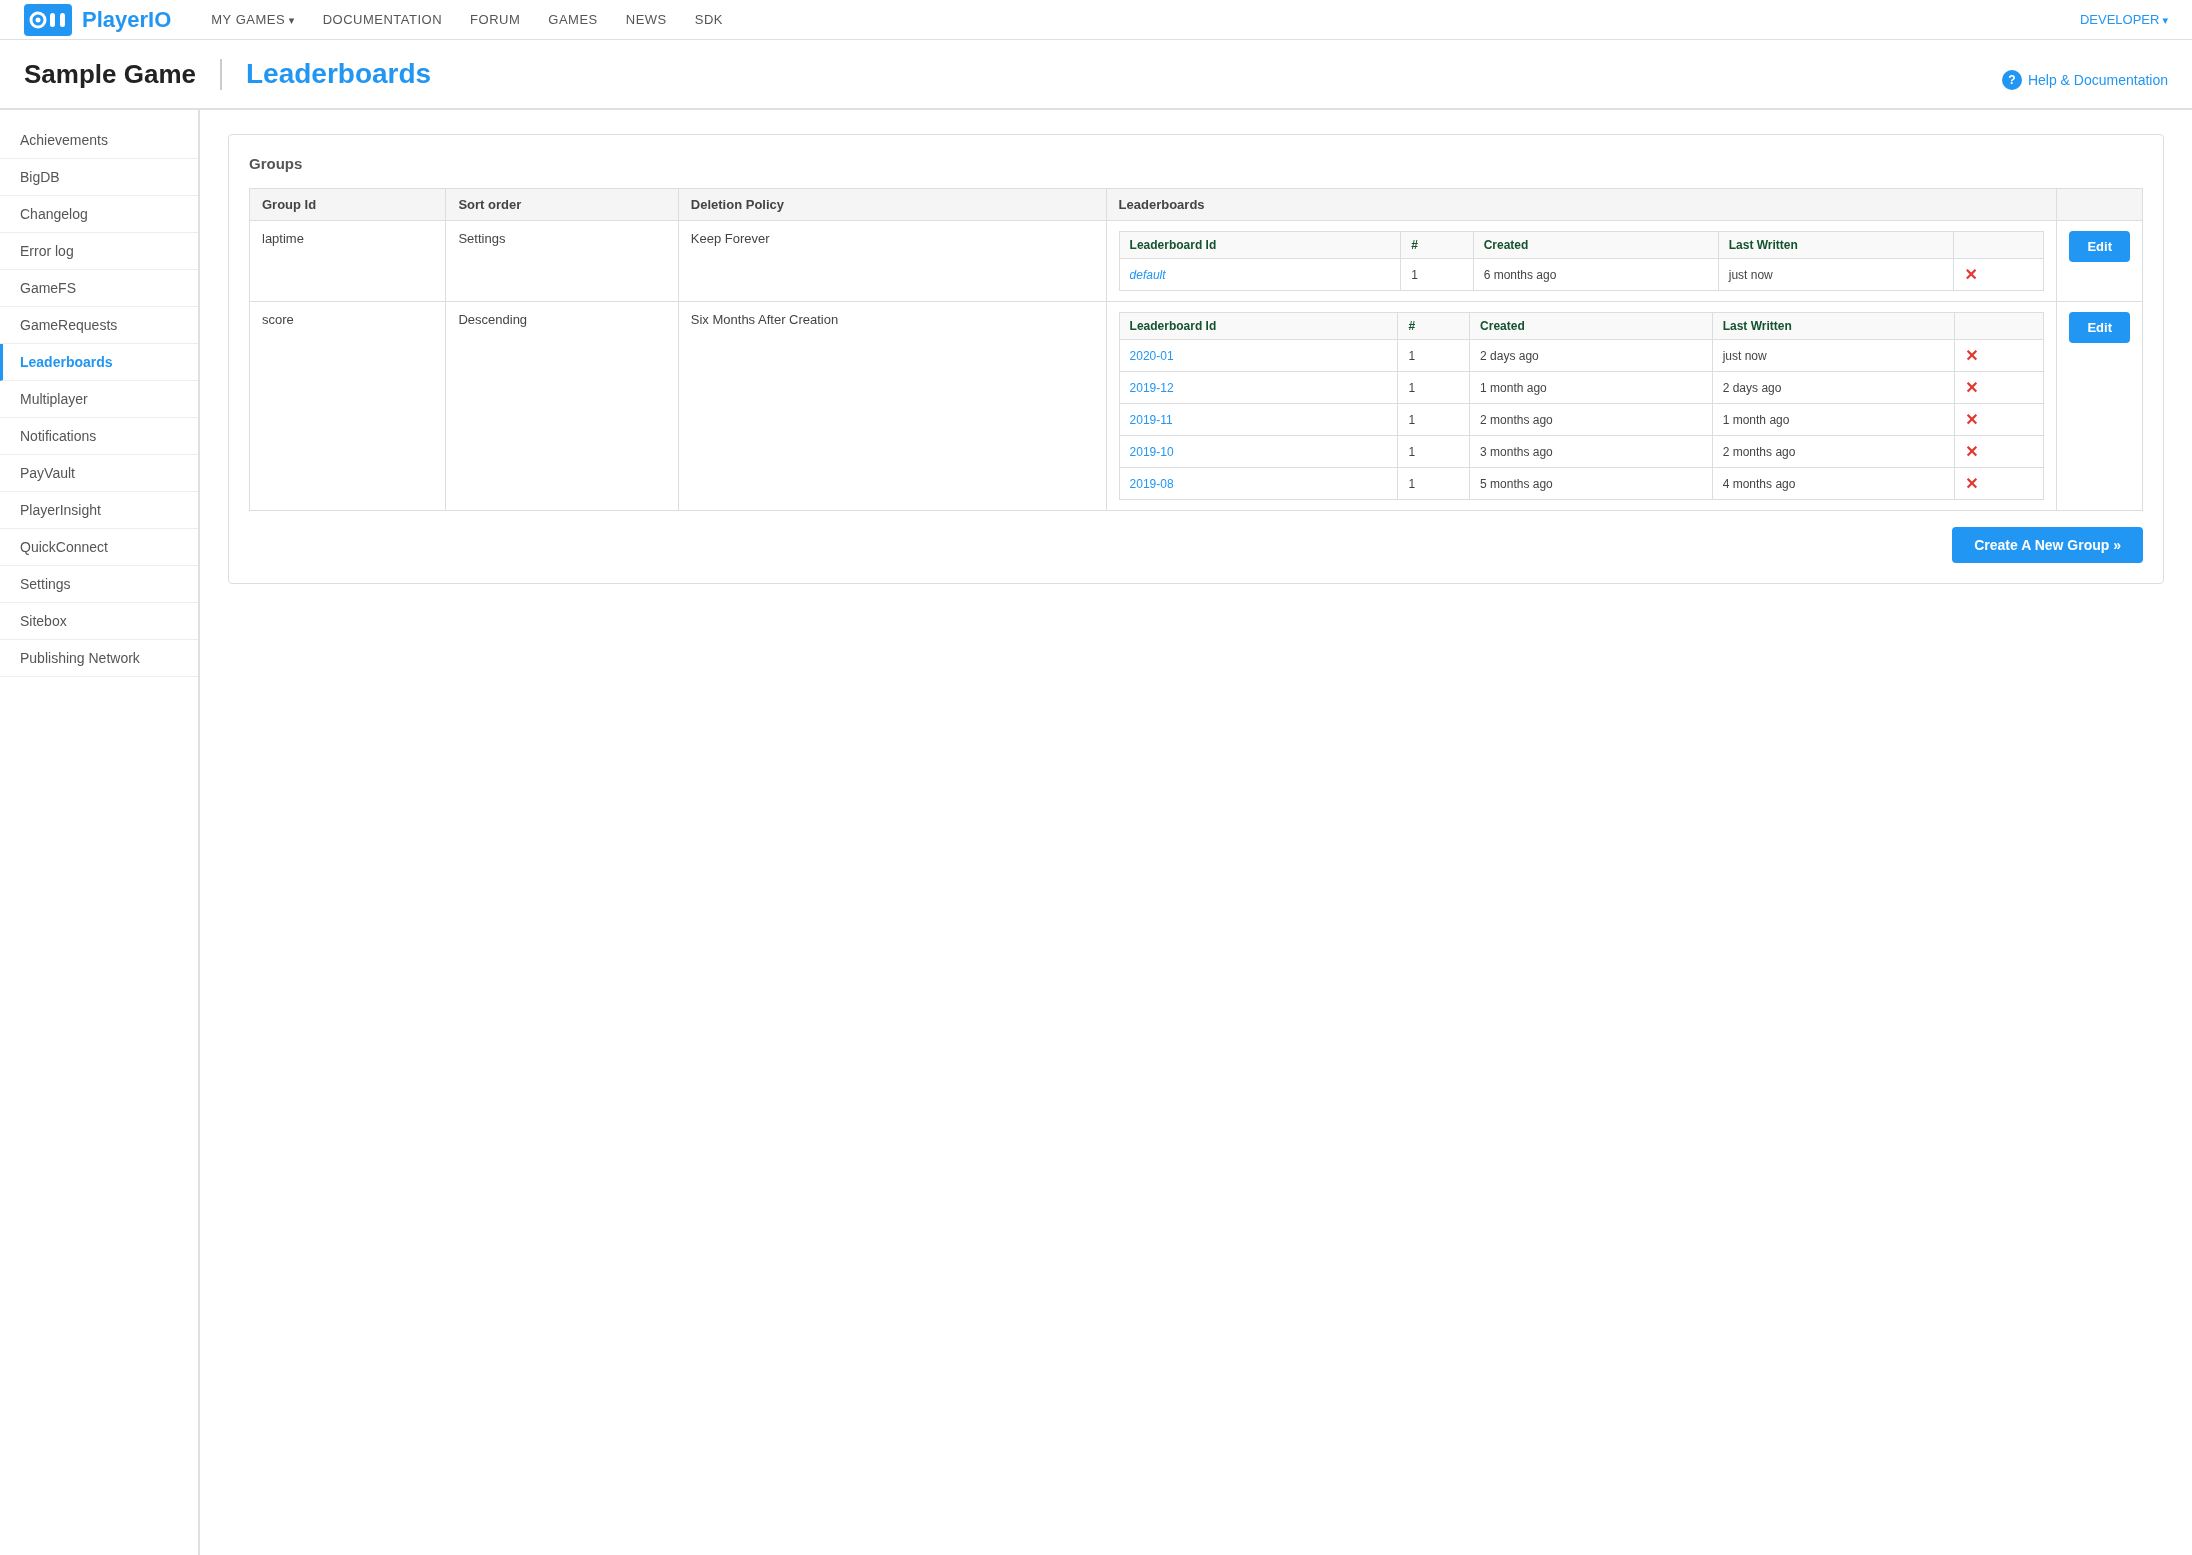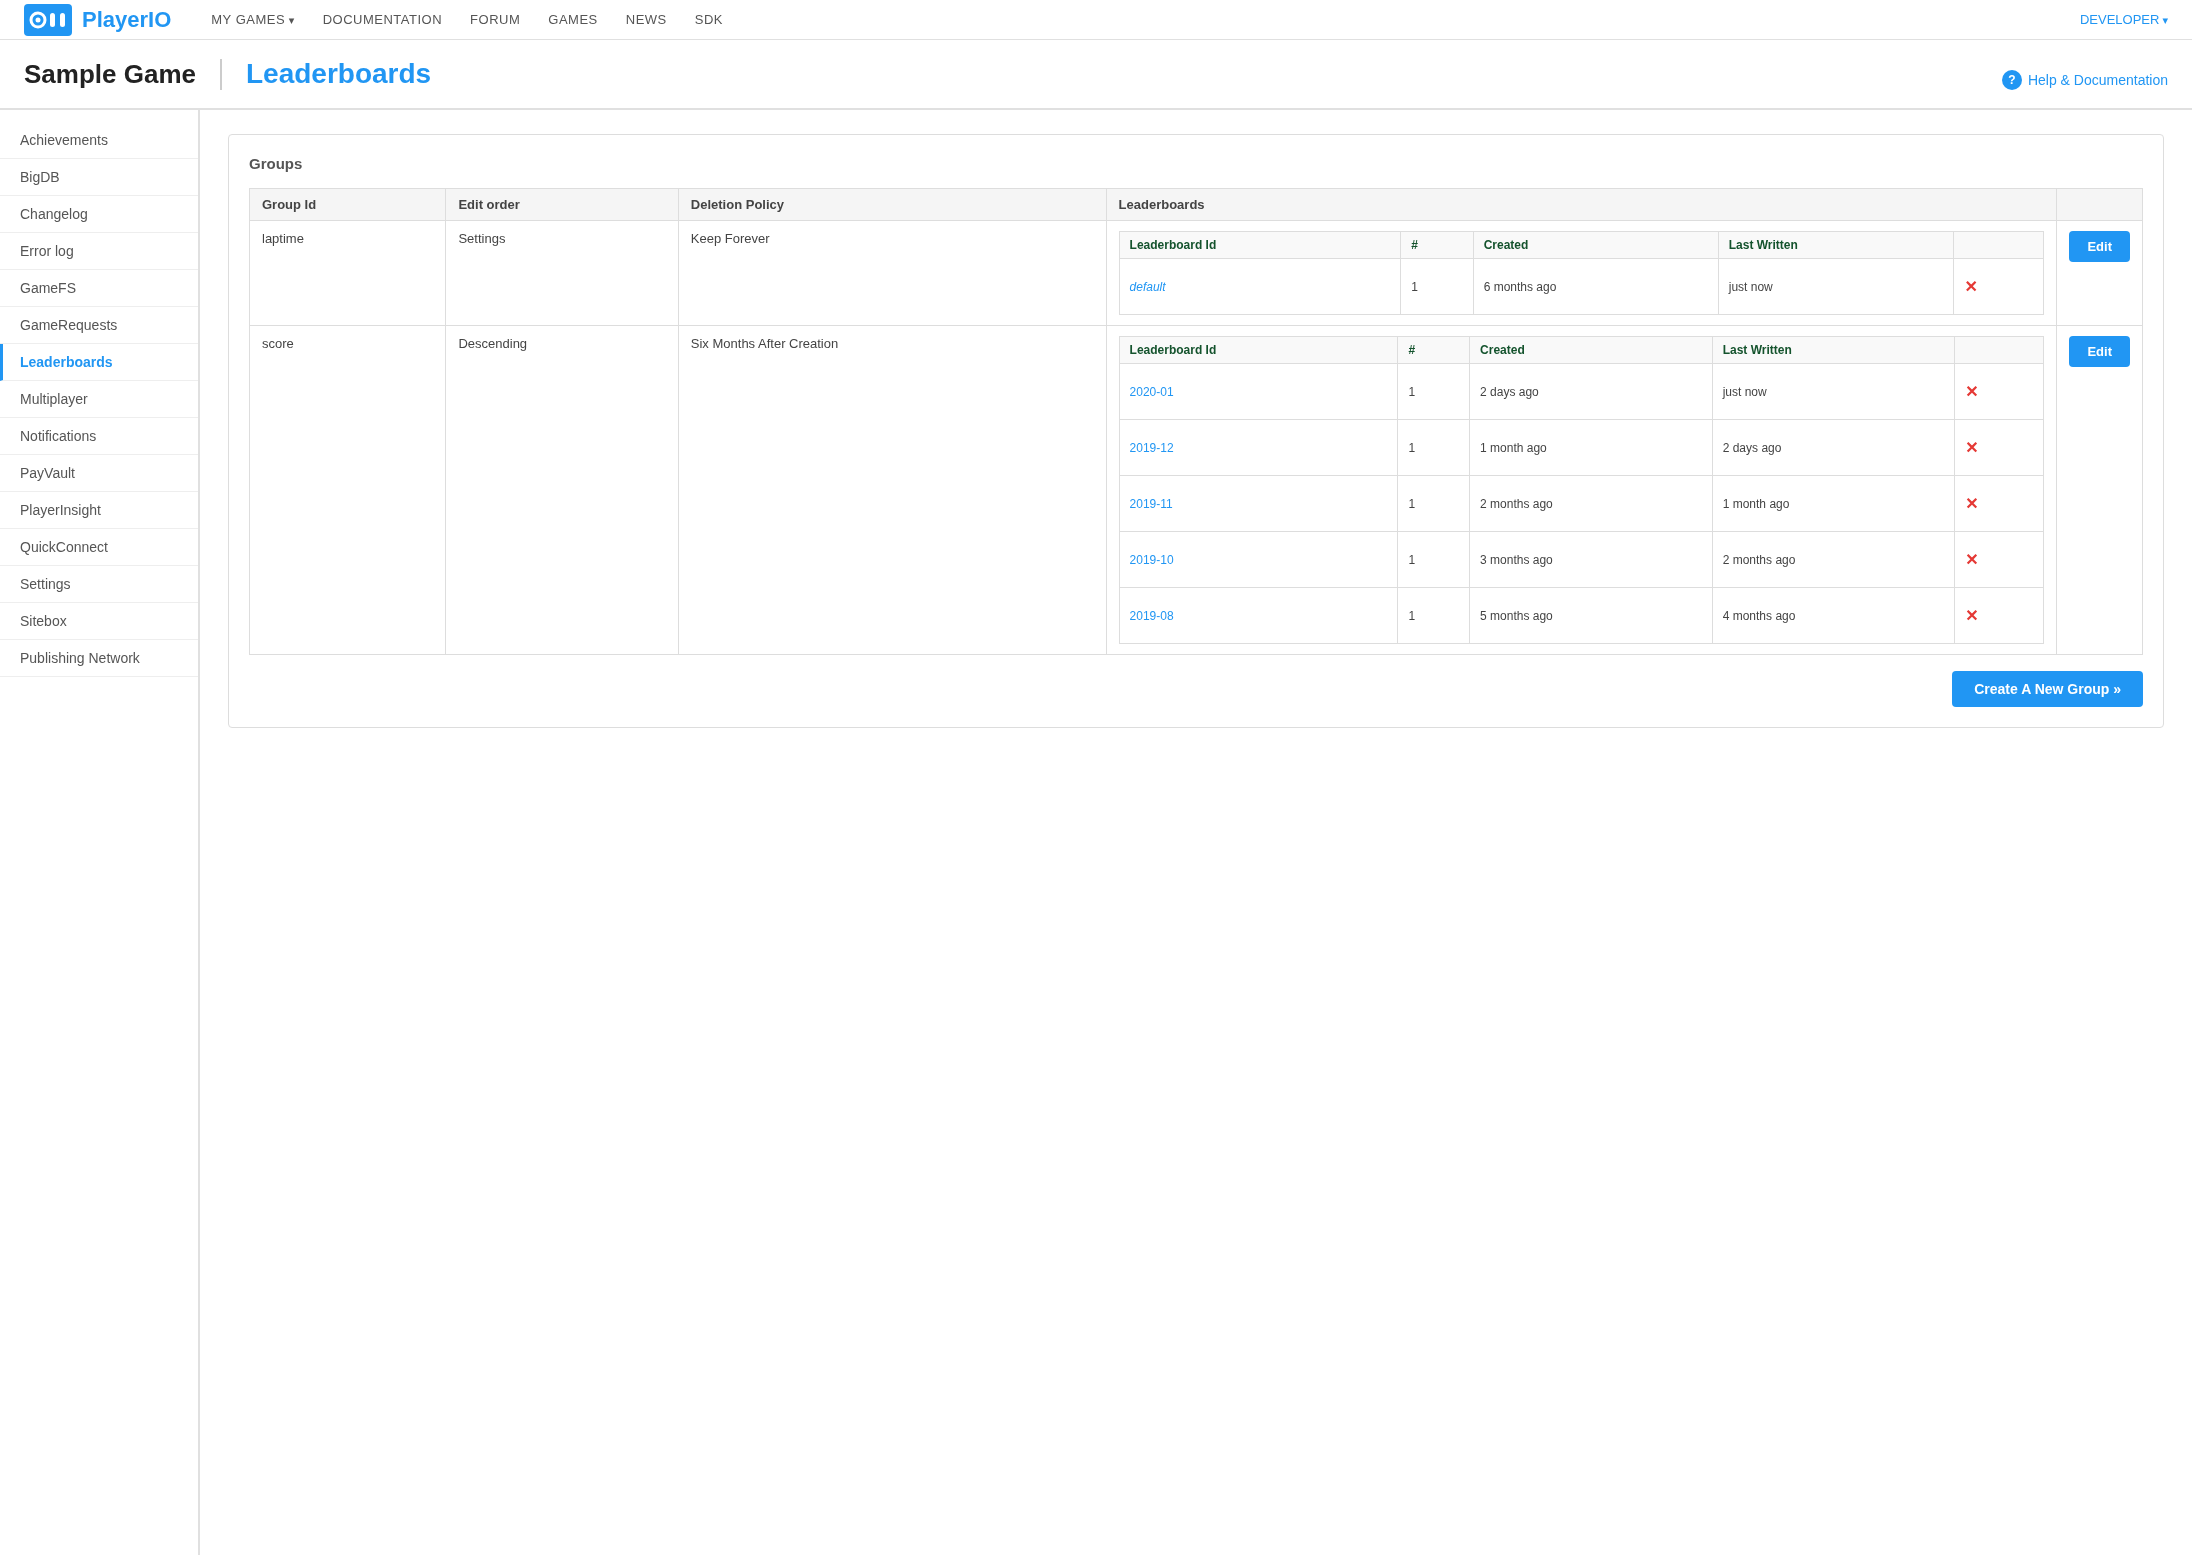--- a/index.html
+++ b/index.html
@@ -170,21 +170,21 @@
       background: #f9f9f9;
       border: 1px solid #ddd;
       padding: 6px 10px;
       font-size: 12px;
       font-weight: 600;
       color: #14532d;
       text-align: left;
     }
     .lb-table tbody tr td {
       border: 1px solid #ddd;
-      padding: 18px 10px;
+      padding: 6px 10px;
       font-size: 12px;
       color: #444;
     }
     .lb-id-link {
       color: #2196F3;
       font-style: italic;
       cursor: pointer;
     }
     .lb-id-link-normal {
       color: #2196F3;
@@ -290,21 +290,21 @@
   </aside>
 
   <main class="content">
     <div class="groups-section">
       <div class="groups-title">Groups</div>
 
       <table class="group-outer-table">
         <thead>
           <tr>
             <th>Group Id</th>
-            <th>Edit order</th>
+            <th>Sort order</th>
             <th>Deletion Policy</th>
             <th>Leaderboards</th>
             <th></th>
           </tr>
         </thead>
         <tbody id="groups-tbody">
         <tr>
               <td>laptime</td>
               <td>Settings</td>
               <td>Keep Forever</td>

